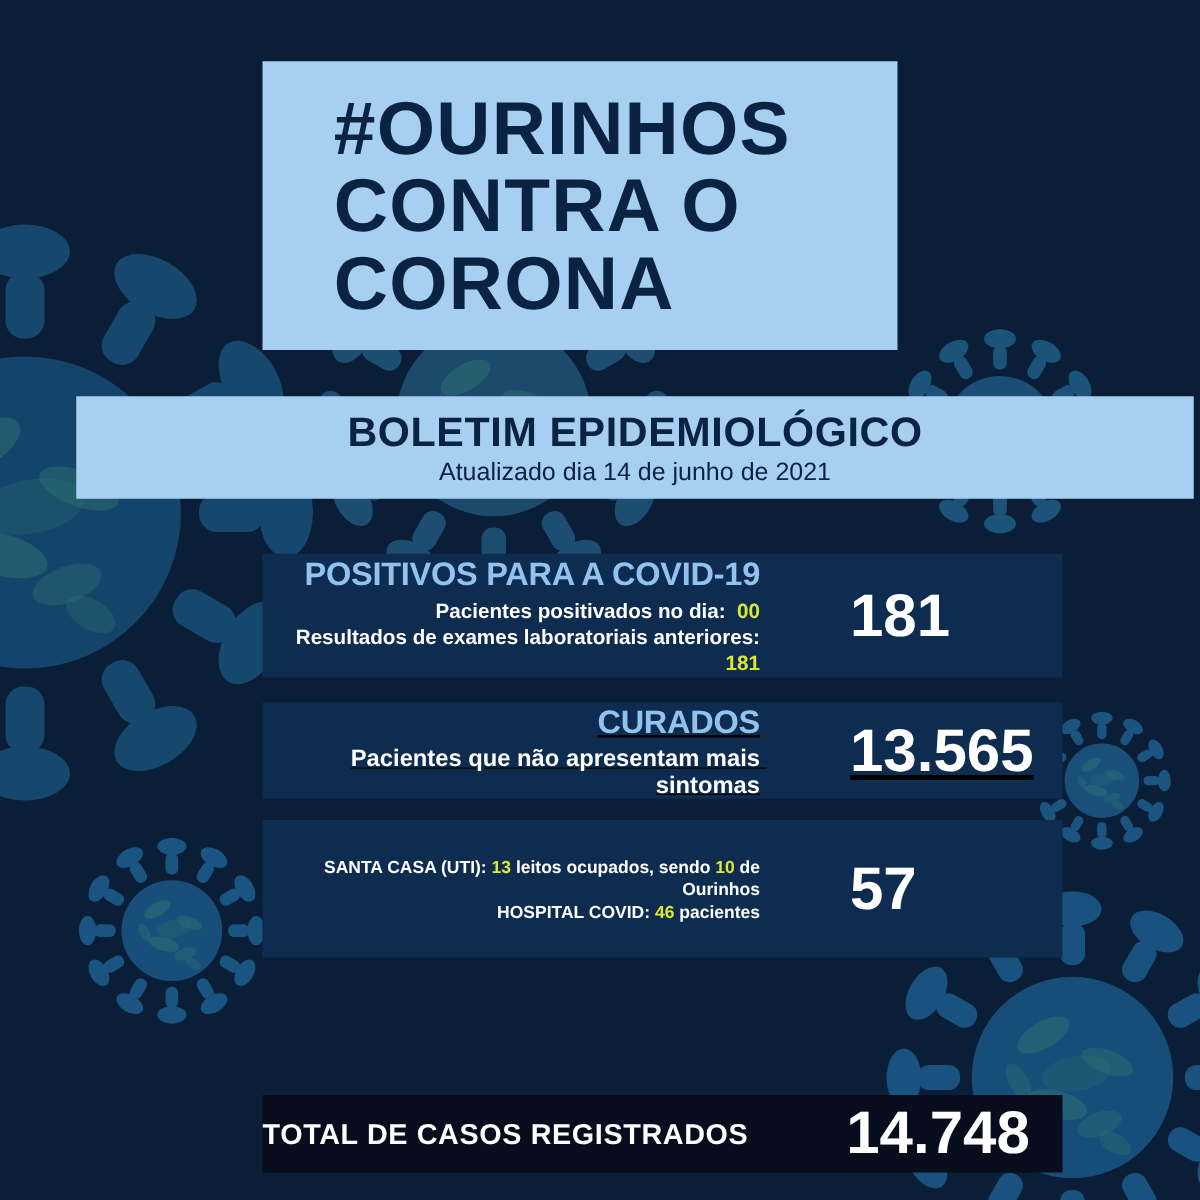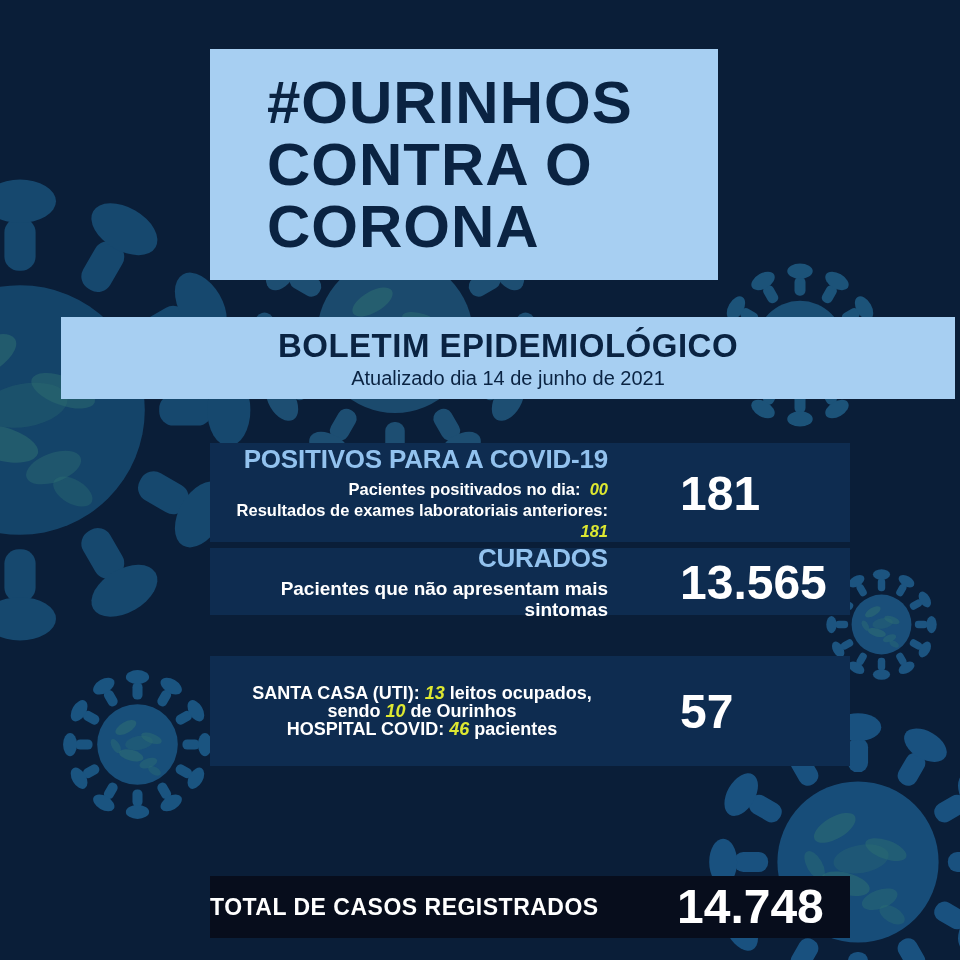--- a/index.html
+++ b/index.html
@@ -33,32 +33,32 @@
     margin-left:28px;
   }
   .banner h1{margin:0;font-size:33px;font-weight:800;letter-spacing:.5px;}
   .banner p{margin:2px 0 0 0;font-size:20px;font-weight:500;}
   
   .card{
     position:absolute;z-index:1;left:210px;width:640px;background:var(--card,#0e2c50);
     display:flex;align-items:center;
   }
   .card-positivos{top:443px;height:99px;}
-  .card-curados{top:548px;height:67px;}
+  .card-curados{top:562px;height:77px;text-decoration:underline;}
   .card-internados{top:656px;height:110px;}
   .card-obitos{top:785px;height:72px;}
   .card-text{width:470px;padding-right:72px;text-align:right;}
   .card-title{margin:0 0 4px 0;font-size:26px;font-weight:800;white-space:nowrap;
     color:var(--card-title,#92c2ee);letter-spacing:-.2px;}
   .card-title .t-suffix{font-size:20px;font-weight:700;white-space:pre-wrap;}
   .card-line{margin:0;font-size:16.5px;font-weight:700;color:var(--white,#fff);
     line-height:21px;white-space:nowrap;}
   .card-line span{white-space:pre-wrap;}
-  .hl{color:var(--highlight,#dde831);font-style:italic;}
-  .card-internados .card-line{text-align:center;padding-left:26px;font-size:18px;line-height:18px;}
+  .hl{color:var(--highlight,#dde831);}
+  .card-internados .card-line{text-align:right;padding-left:26px;font-size:14px;line-height:18px;}
   .card-internados .card-title{font-size:26px;}
   .card-curados .card-line,.card-obitos .card-line{font-size:19px;}
   .card-num{
     flex:1;font-size:48px;font-weight:800;color:var(--white,#fff);
     letter-spacing:0;line-height:1;padding-top:2px;
   }
   
   .total-bar{
     position:absolute;z-index:1;left:210px;top:876px;width:640px;height:62px;
     background:var(--total-bar,#070d1c);display:flex;align-items:center;color:var(--white,#fff);

